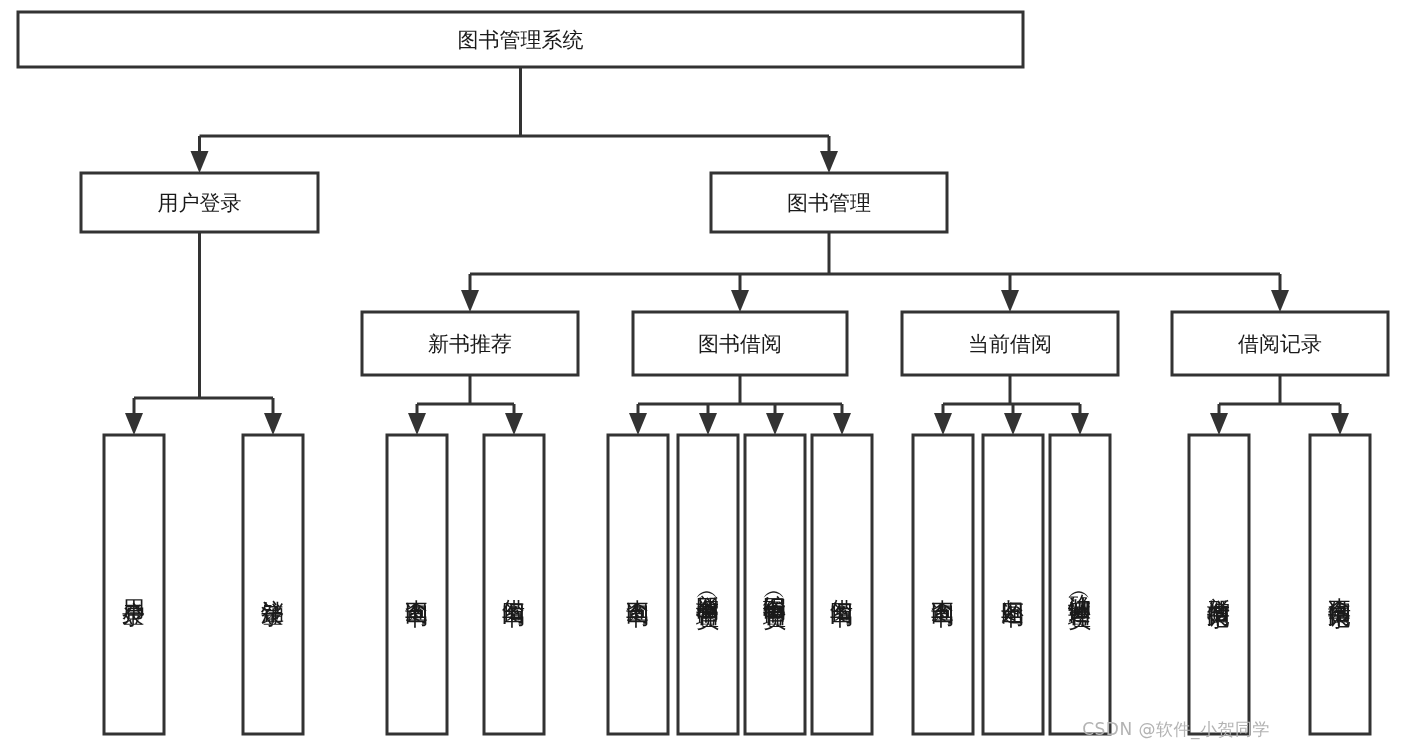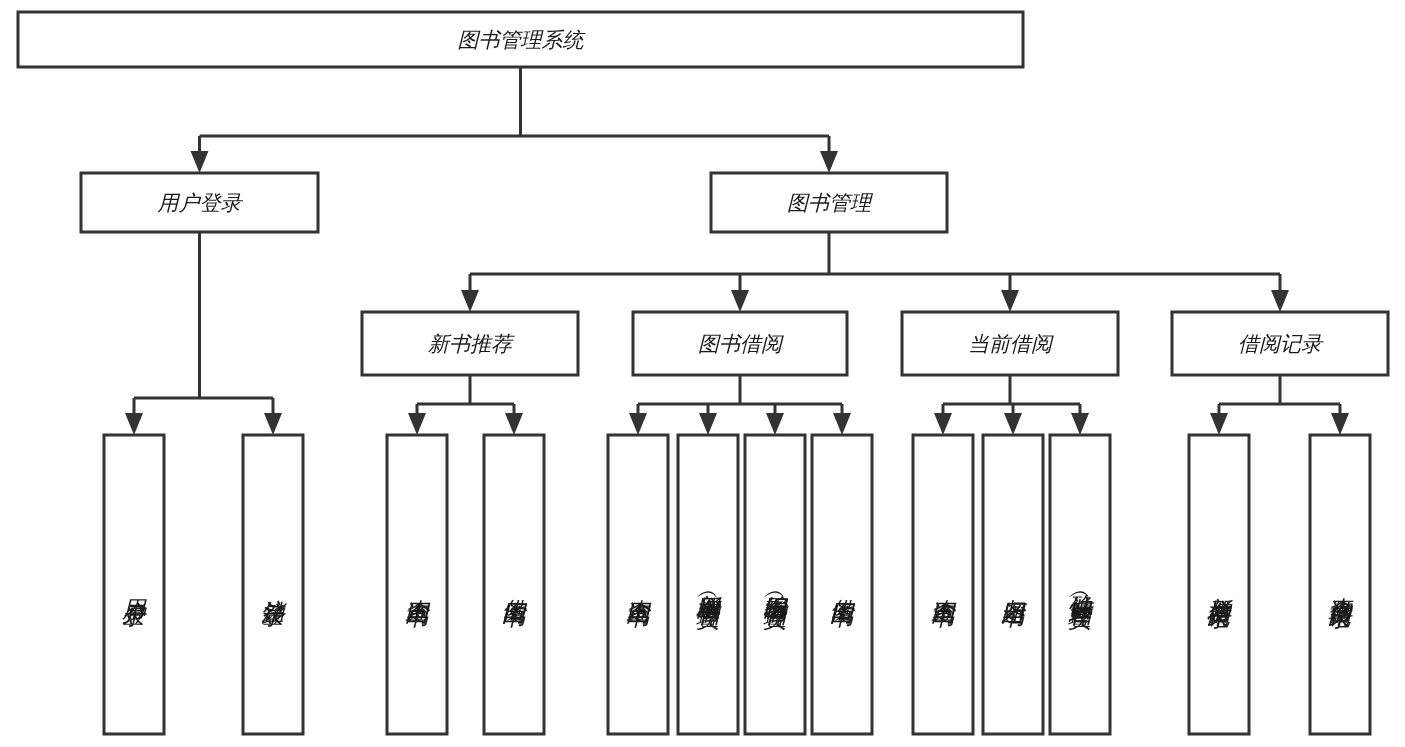--- a/index.html
+++ b/index.html
@@ -12,21 +12,20 @@
     width: 1405px;
     height: 747px;
     font-family: "DejaVu Sans", "Liberation Sans", sans-serif;
     overflow: hidden;
   }
   #diagram-root {
     position: relative;
     width: 1280px;
     height: 747px;
     background: #ffffff;
-    font-style: italic;
   }
   svg#tree-svg {
     position: absolute;
     left: 0;
     top: 0;
     width: 1405px;
     height: 747px;
     display: block;
   }
   .node-box {
@@ -178,13 +177,14 @@
       <div class="leaf-label-wrap" style="left: 678px; top: 435px; width: 60px; height: 299px;">新增图书（管理员）</div>
       <div class="leaf-label-wrap" style="left: 745px; top: 435px; width: 60px; height: 299px;">编辑图书（管理员）</div>
       <div class="leaf-label-wrap" style="left: 812px; top: 435px; width: 60px; height: 299px;">借阅图书</div>
       <div class="leaf-label-wrap" style="left: 913px; top: 435px; width: 60px; height: 299px;">查询图书</div>
       <div class="leaf-label-wrap" style="left: 983px; top: 435px; width: 60px; height: 299px;">归还图书</div>
       <div class="leaf-label-wrap" style="left: 1050px; top: 435px; width: 60px; height: 299px;">确认归还（管理员）</div>
       <div class="leaf-label-wrap" style="left: 1189px; top: 435px; width: 60px; height: 299px;">新增借阅记录</div>
       <div class="leaf-label-wrap" style="left: 1310px; top: 435px; width: 60px; height: 299px;">查询借阅记录</div>
     </div>
 
+  <div class="watermark">CSDN @软件_小贺同学</div>
 </div>
 
 </body></html>

